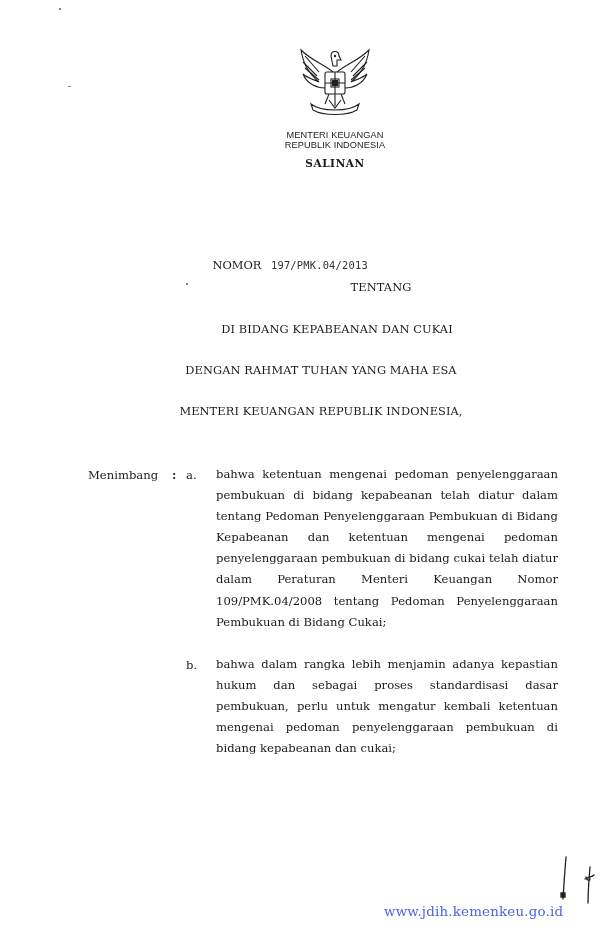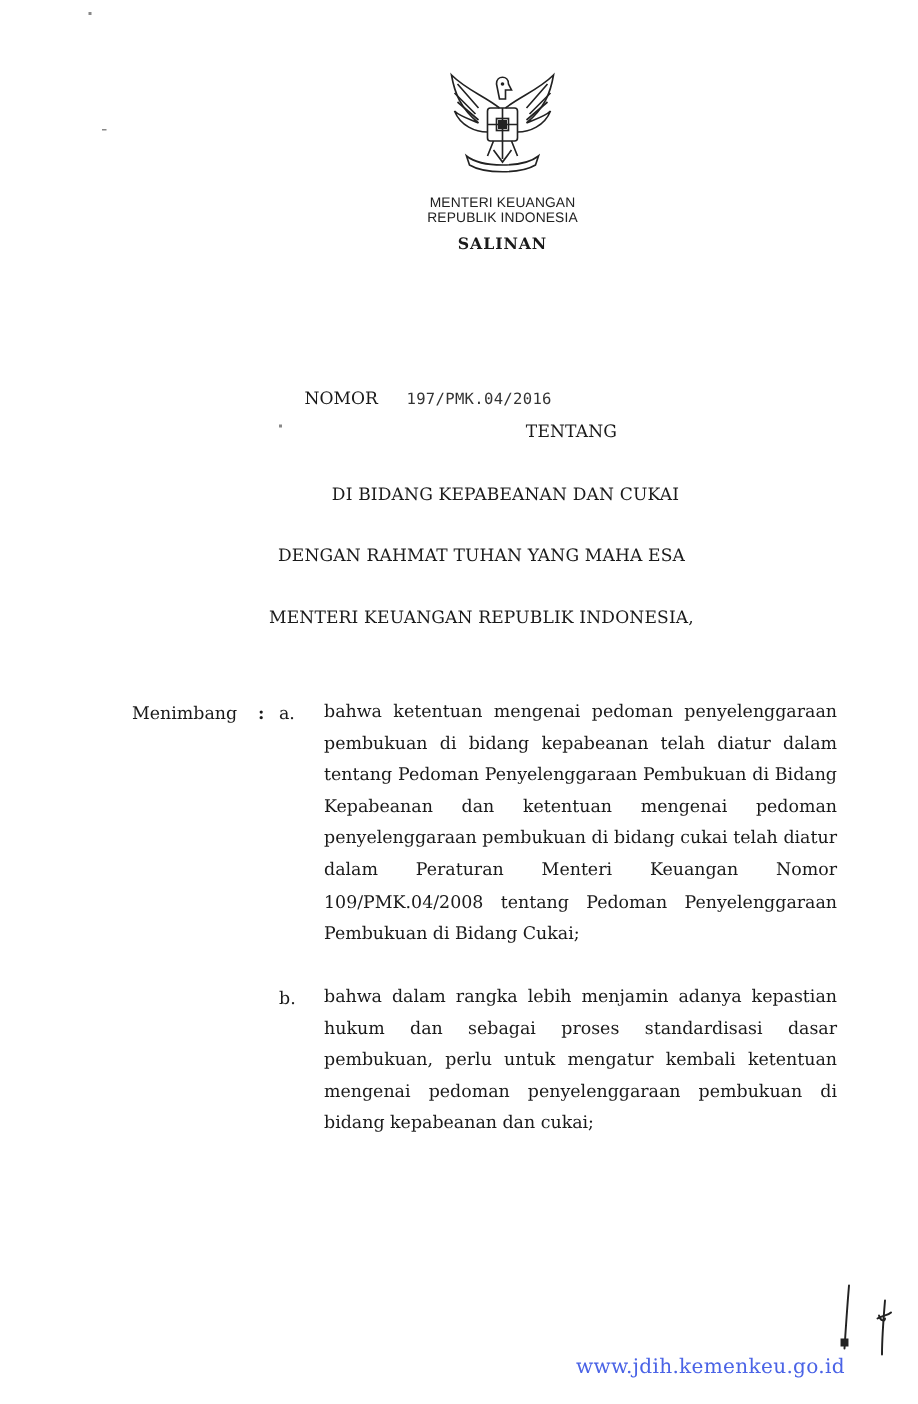--- a/index.html
+++ b/index.html
@@ -64,20 +64,21 @@
     .nomor-row {
       position: absolute;
       left: 172px;
       top: 258px;
       font-size: 11.4px;
       line-height: 14px;
     }
     .nomor-label {
       display: inline-block;
       width: 68px;
+      text-align: center;
     }
     .nomor-value {
       display: inline-block;
       font-family: "DejaVu Sans Mono", "Liberation Mono", monospace;
       font-size: 10.4px;
       letter-spacing: 0.2px;
       color: #333;
     }
     .consider-label {
       position: absolute;
@@ -170,21 +171,21 @@
     </g>
   </svg>
 
   <div class="ministry">
     <div>MENTERI KEUANGAN</div>
     <div>REPUBLIK INDONESIA</div>
   </div>
   <div class="salinan">SALINAN</div>
 
   <div class="nomor-row">
-    <span class="nomor-label">NOMOR</span><span class="nomor-value">197/PMK.04/2016</span>
+    <span class="nomor-label">NOMOR</span><span class="nomor-value">197/PMK.04/2013</span>
   </div>
   <div class="center-line" style="top:280px;padding-left:44px;">TENTANG</div>
   <div class="center-line" style="top:322px;">DI BIDANG KEPABEANAN DAN CUKAI</div>
 
   <div class="center-line" style="top:363px; left:-16px;">DENGAN RAHMAT TUHAN YANG MAHA ESA</div>
   <div class="center-line" style="top:404px; left:-16px;">MENTERI KEUANGAN REPUBLIK INDONESIA,</div>
 
   <div class="consider-label">Menimbang</div>
   <div class="colon">:</div>
 

